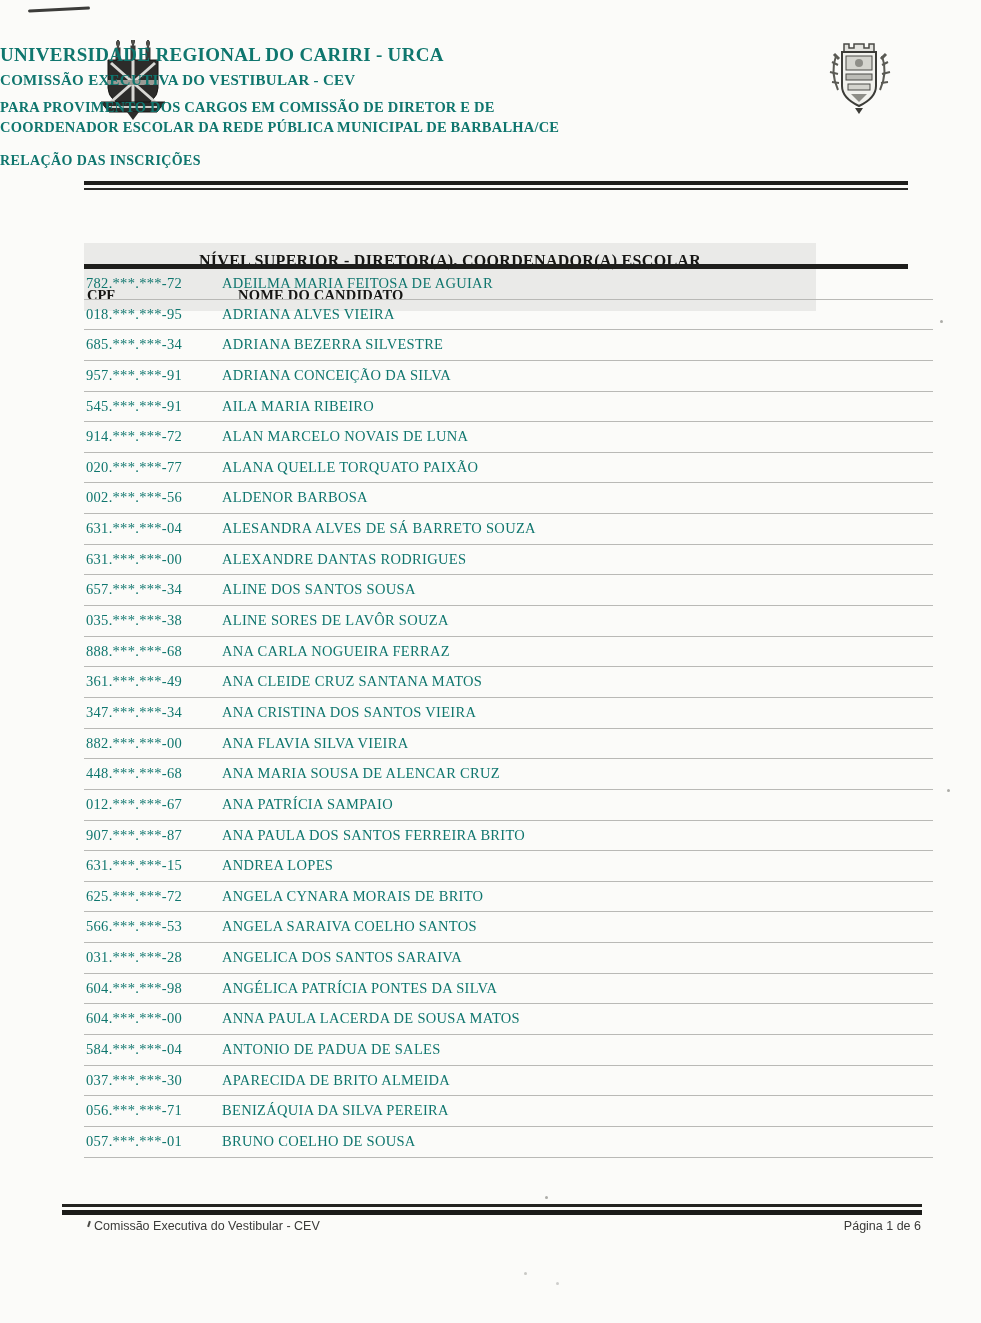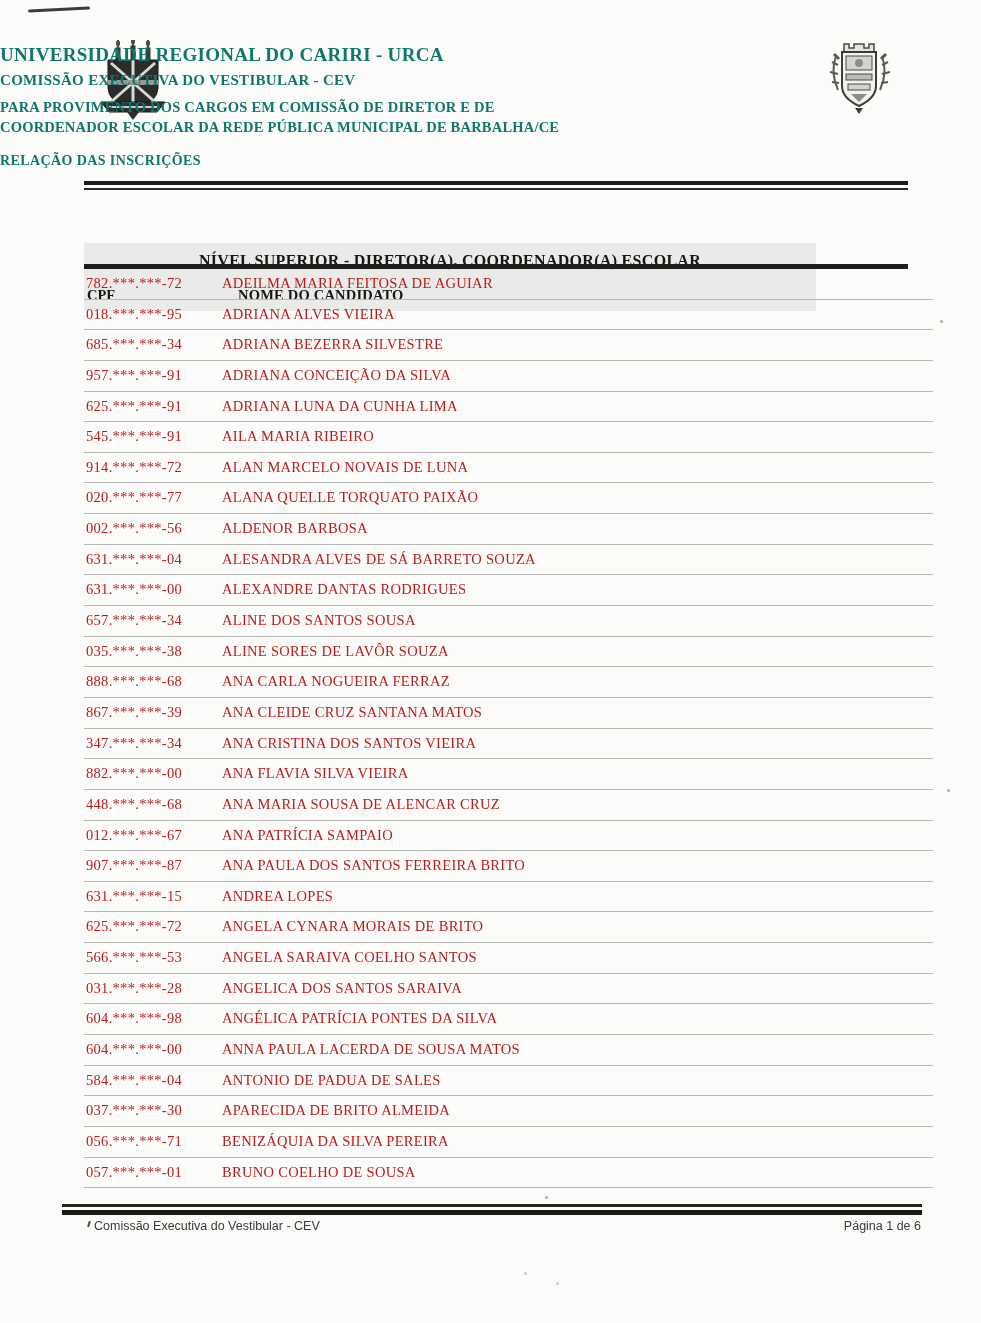--- a/index.html
+++ b/index.html
@@ -50,21 +50,21 @@
   .col-nome { position:absolute; left:154px; letter-spacing:.2px; }
   .rule-mid {
     position:absolute; left:84px; width:824px; top:264px; height:5px; background:#1e1e1c;
   }
 
   
   .rows { position:absolute; left:84px; top:269px; width:849px; }
   .row {
     position:relative; height:29.65px;
     border-bottom:1px solid #b9b9b6;
-    font-size:14.5px; color:#b91c1c;
+    font-size:14.5px; color:#0f766e;
   }
   .cell-cpf { position:absolute; left:2px; top:6px; letter-spacing:.3px; }
   .cell-nome { position:absolute; left:138px; top:6px; letter-spacing:.3px; }
 
   
   .rule-bottom {
     position:absolute; left:62px; width:860px; top:1204px;
     height:3px; border-top:3px solid #22221f; border-bottom:5px solid #1b1b19;
   }
   .footer-row {
@@ -172,24 +172,20 @@
       <div class="row">
         <span class="cell-cpf">685.***.***-34</span>
         <span class="cell-nome">ADRIANA BEZERRA SILVESTRE</span>
       </div>
 
       <div class="row">
         <span class="cell-cpf">957.***.***-91</span>
         <span class="cell-nome">ADRIANA CONCEIÇÃO DA SILVA</span>
       </div>
 
-      <div class="row">
-        <span class="cell-cpf">625.***.***-91</span>
-        <span class="cell-nome">ADRIANA LUNA DA CUNHA LIMA</span>
-      </div>
 
       <div class="row">
         <span class="cell-cpf">545.***.***-91</span>
         <span class="cell-nome">AILA MARIA RIBEIRO</span>
       </div>
 
       <div class="row">
         <span class="cell-cpf">914.***.***-72</span>
         <span class="cell-nome">ALAN MARCELO NOVAIS DE LUNA</span>
       </div>
@@ -223,21 +219,21 @@
         <span class="cell-cpf">035.***.***-38</span>
         <span class="cell-nome">ALINE SORES DE LAVÔR SOUZA</span>
       </div>
 
       <div class="row">
         <span class="cell-cpf">888.***.***-68</span>
         <span class="cell-nome">ANA CARLA NOGUEIRA FERRAZ</span>
       </div>
 
       <div class="row">
-        <span class="cell-cpf">867.***.***-39</span>
+        <span class="cell-cpf">361.***.***-49</span>
         <span class="cell-nome">ANA CLEIDE CRUZ SANTANA MATOS</span>
       </div>
 
       <div class="row">
         <span class="cell-cpf">347.***.***-34</span>
         <span class="cell-nome">ANA CRISTINA DOS SANTOS VIEIRA</span>
       </div>
 
       <div class="row">
         <span class="cell-cpf">882.***.***-00</span>

